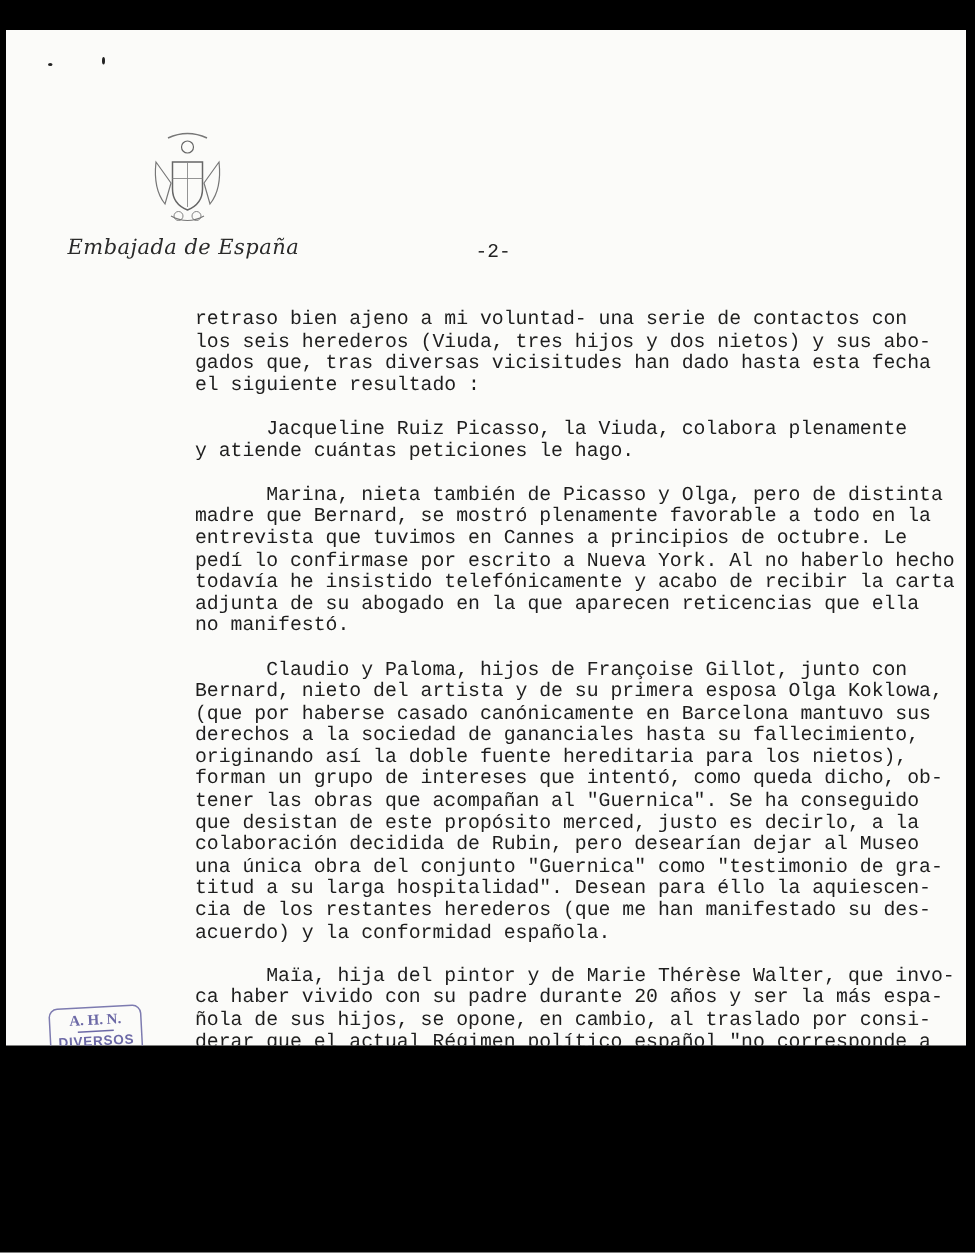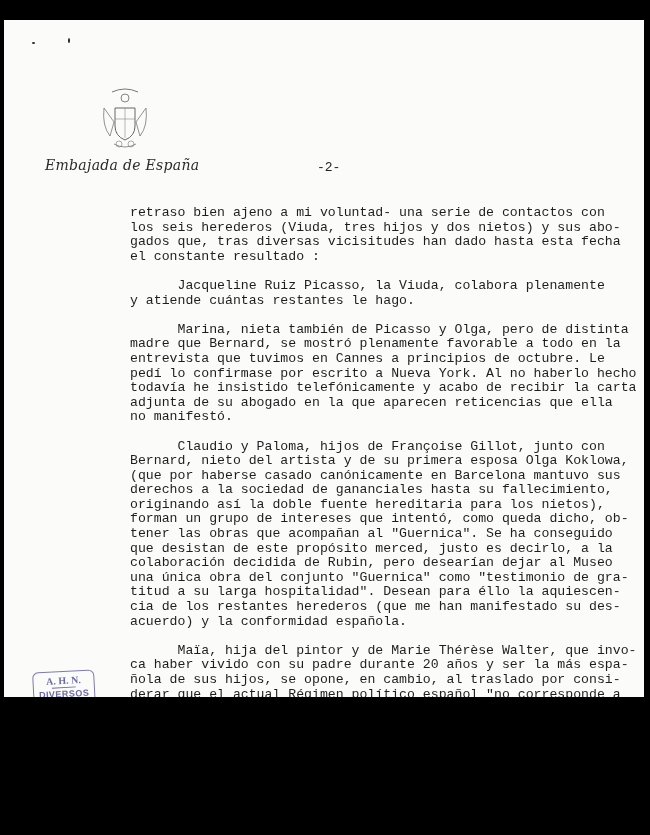--- a/index.html
+++ b/index.html
@@ -99,23 +99,23 @@
     <circle cx="31" cy="58" r="3" fill="none" stroke="#777" stroke-width="0.6"></circle>
   </svg>
 
   <div class="letterhead">Embajada de España</div>
   <div class="page-number">-2-</div>
 
   <div class="body-text">
     <p class="para">retraso bien ajeno a mi voluntad- una serie de contactos con
 los seis herederos (Viuda, tres hijos y dos nietos) y sus abo-
 gados que, tras diversas vicisitudes han dado hasta esta fecha
-el constante resultado :</p>
+el siguiente resultado :</p>
     <p class="para">      Jacqueline Ruiz Picasso, la Viuda, colabora plenamente
-y atiende cuántas restantes le hago.</p>
+y atiende cuántas peticiones le hago.</p>
     <p class="para">      Marina, nieta también de Picasso y Olga, pero de distinta
 madre que Bernard, se mostró plenamente favorable a todo en la
 entrevista que tuvimos en Cannes a principios de octubre. Le
 pedí lo confirmase por escrito a Nueva York. Al no haberlo hecho
 todavía he insistido telefónicamente y acabo de recibir la carta
 adjunta de su abogado en la que aparecen reticencias que ella
 no manifestó.</p>
     <p class="para">      Claudio y Paloma, hijos de Françoise Gillot, junto con
 Bernard, nieto del artista y de su primera esposa Olga Koklowa,
 (que por haberse casado canónicamente en Barcelona mantuvo sus

